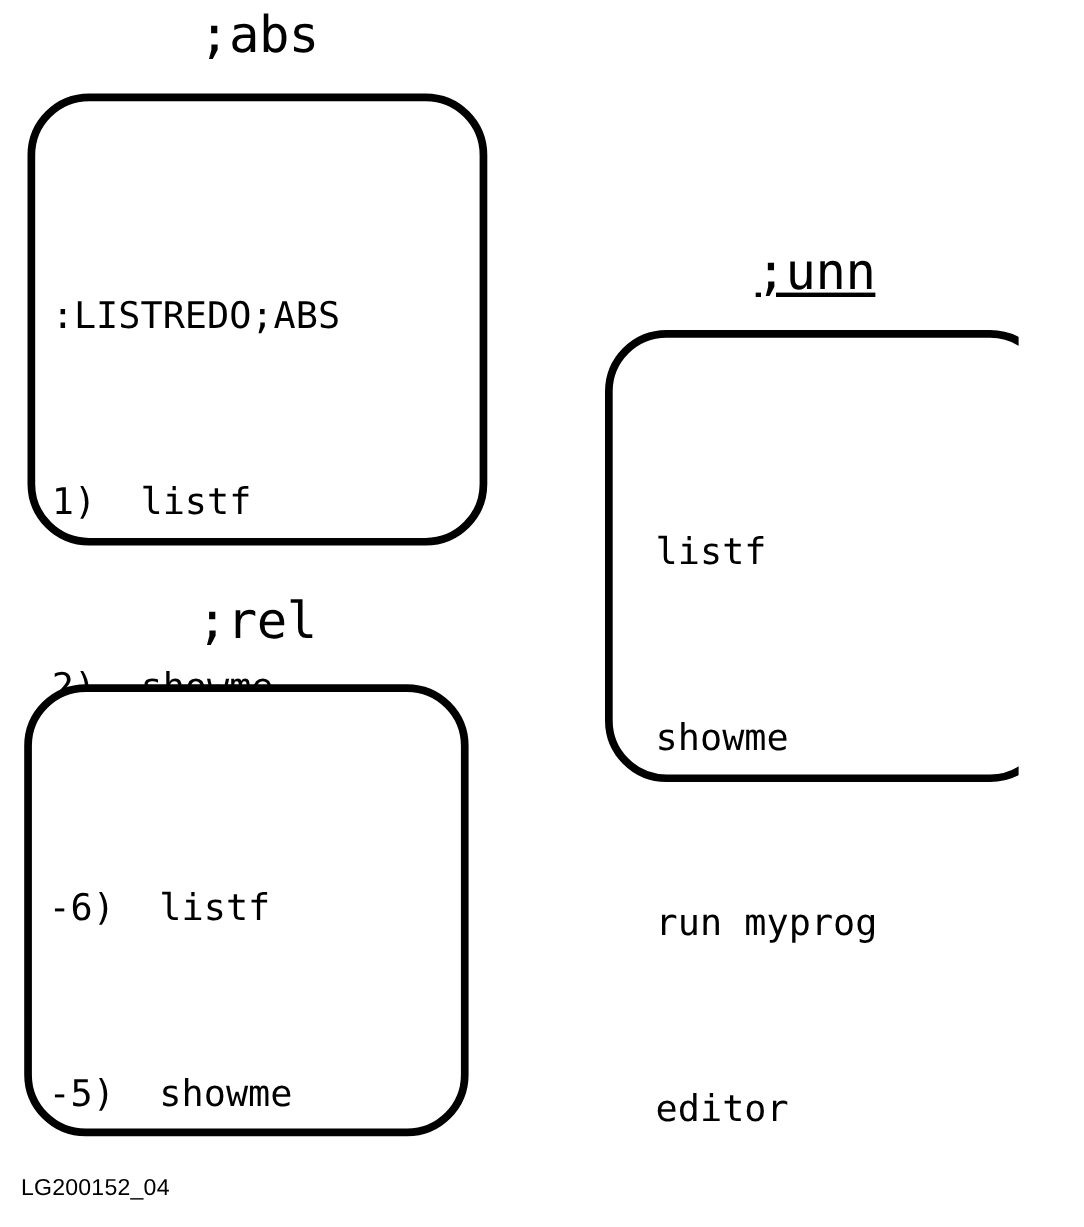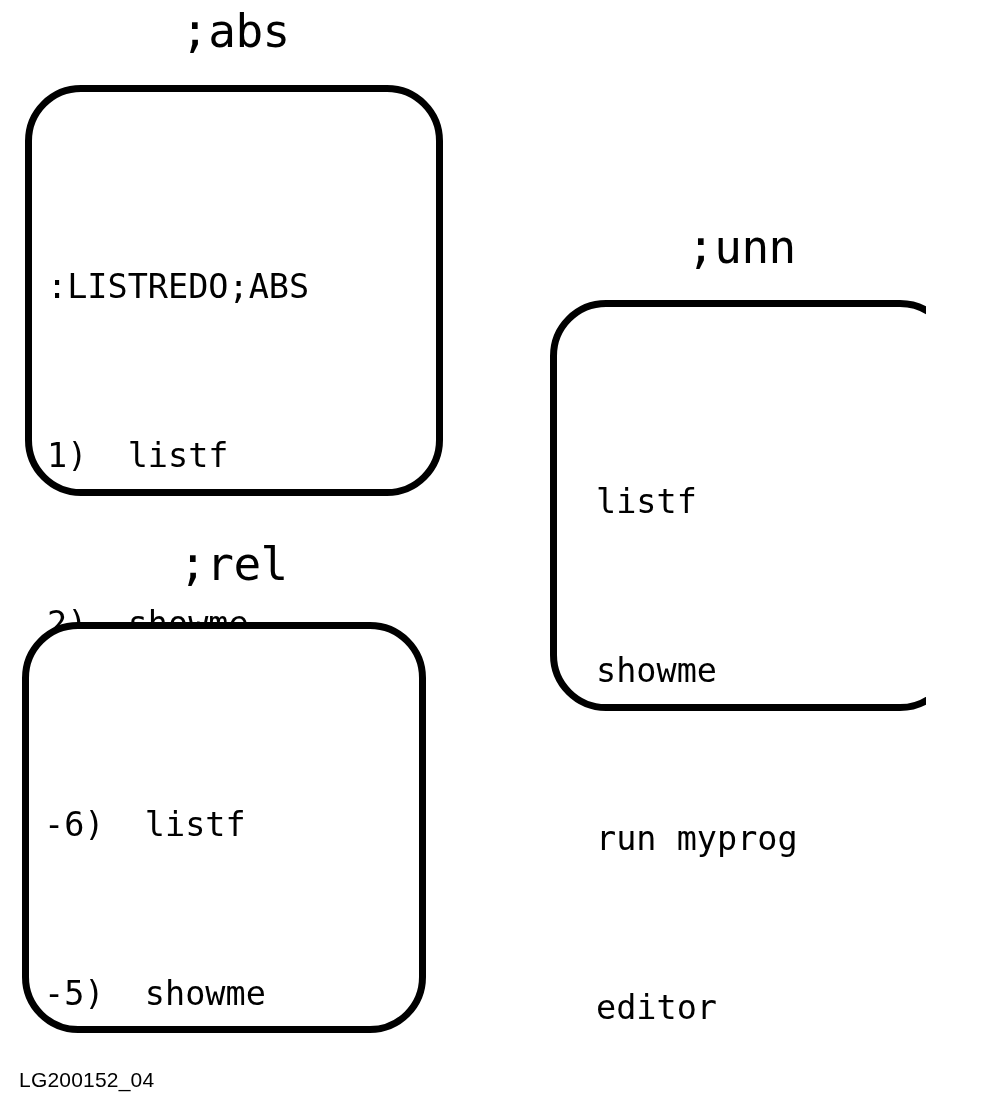--- a/index.html
+++ b/index.html
@@ -55,21 +55,21 @@
   #title-abs { left: 181px; top: 8px; }
   #panel-abs { left: 25px;  top: 85px;  width: 418px; height: 411px; }
   #code-abs  { left: 47px;  top: 142px; }
 
   
   #title-rel { left: 179px; top: 541px; text-align: center; }
   #panel-rel { left: 22px;  top: 622px; width: 404px; height: 411px; }
   #code-rel  { left: 44px;  top: 680px; }
 
   
-  #title-unn { left: 687px; top: 224px; }
+  #title-unn { left: 687px; top: 224px; text-decoration: underline; }
   #panel-unn { left: 550px; top: 300px; width: 406px; height: 411px; }
   #code-unn  { left: 596px; top: 357px; }
 
   .figure-id {
     position: absolute;
     left: 19px;
     top: 1068px;
     font-family: "Liberation Sans", "DejaVu Sans", sans-serif;
     font-size: 21px;
     line-height: 24px;

